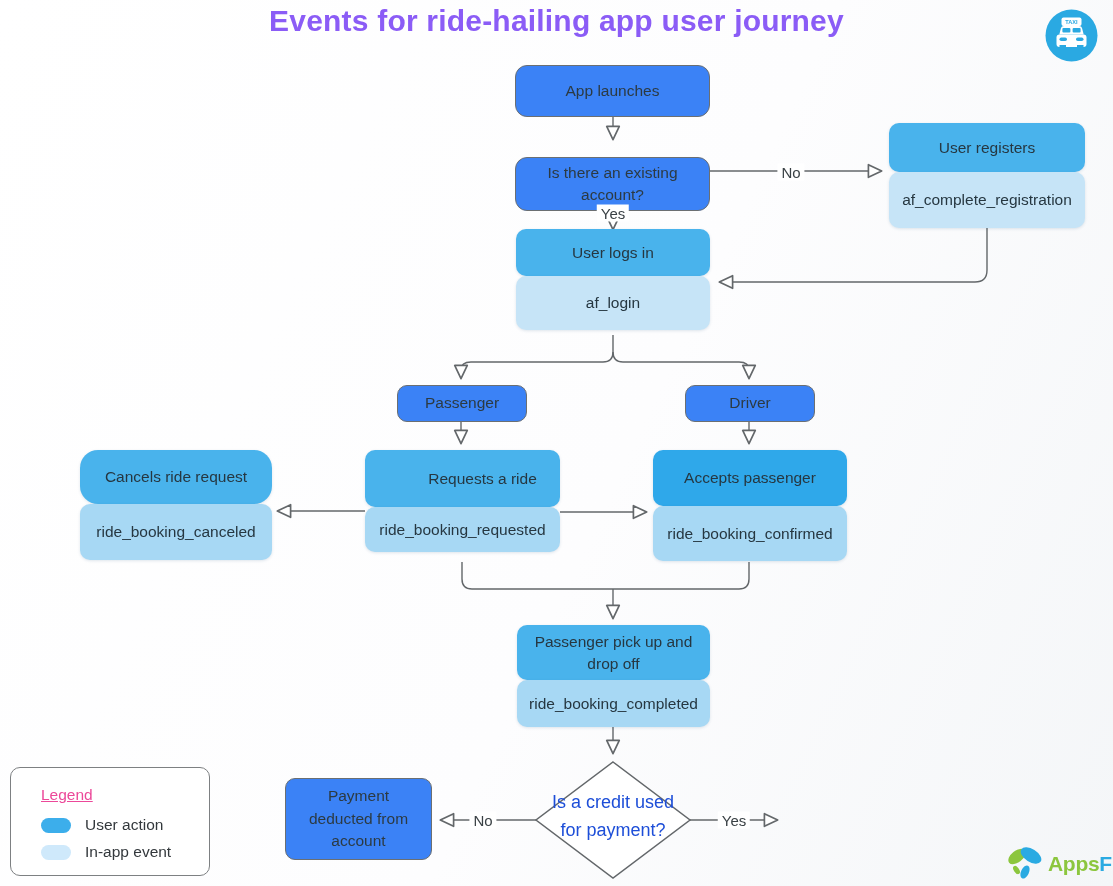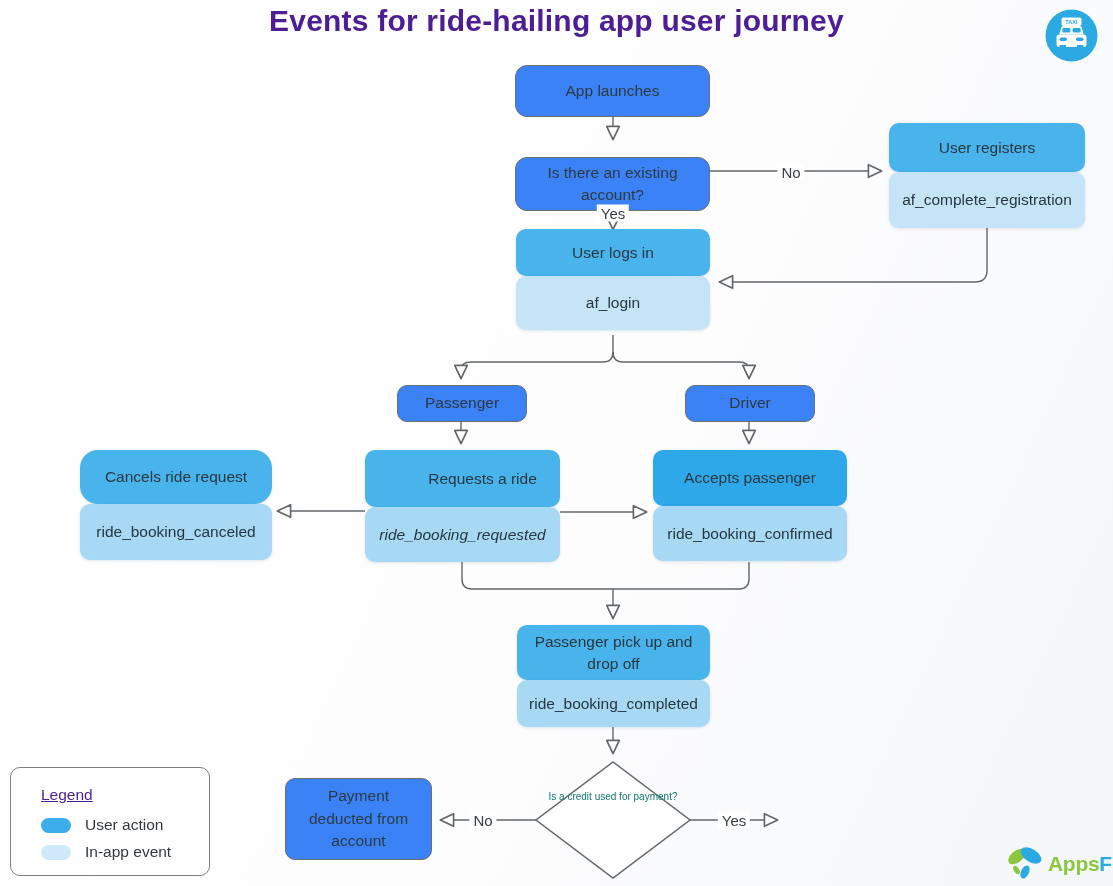--- a/index.html
+++ b/index.html
@@ -6,21 +6,21 @@
   body{
     width:1113px;height:886px;position:relative;overflow:hidden;
     font-family:"Liberation Sans",sans-serif;
     background:linear-gradient(115deg,#ffffff 0%,#fdfdfe 55%,#f4f6f8 100%);
   }
   .canvas{position:absolute;inset:0;width:1113px;height:886px;}
   svg.edges{position:absolute;inset:0;z-index:1;}
   .title{
     position:absolute;left:0;right:0;top:0;margin:0;z-index:2;
     text-align:center;font-size:30px;line-height:42px;font-weight:600;
-    color:#4c1d95;letter-spacing:.2px;
+    color:#8b5cf6;letter-spacing:.2px;
   }
   
   .node,.pair{position:absolute;z-index:2;box-sizing:border-box;}
   .node{
     background:#3b82f6;border:1.4px solid #6b6f72;border-radius:12px;
     display:flex;align-items:center;justify-content:center;text-align:center;
     font-size:15.5px;color:#2c3a42;line-height:1.45;padding:2px 10px;
   }
   .pair{display:flex;flex-direction:column;}
   .pair .action,.pair .event{
@@ -38,49 +38,49 @@
   #n-account-q{left:515px;top:157px;width:195px;height:54px;}
   #n-user-registers{left:889px;top:123px;width:196px;}
   #n-user-registers .action{height:49px;} #n-user-registers .event{height:56px;}
   #n-user-logs-in{left:516px;top:229px;width:194px;}
   #n-user-logs-in .action{height:47px;} #n-user-logs-in .event{height:54px;}
   #n-passenger{left:397px;top:385px;width:130px;height:37px;border-radius:10px;}
   #n-driver{left:685px;top:385px;width:130px;height:37px;border-radius:10px;}
   #n-cancels{left:80px;top:450px;width:192px;}
   #n-cancels .action{height:54px;border-radius:18px;} #n-cancels .event{height:56px;}
   #n-requests{left:365px;top:450px;width:195px;}
-  #n-requests .action{height:57px;padding-left:48px;} #n-requests .event{height:55px;font-style:italic;}
+  #n-requests .action{height:57px;padding-left:48px;} #n-requests .event{height:45px;}
   #n-accepts{left:653px;top:450px;width:194px;}
   #n-accepts .action{height:56px;} #n-accepts .event{height:55px;}
   #n-pickup{left:517px;top:625px;width:193px;}
   #n-pickup .action{height:55px;} #n-pickup .event{height:47px;}
   #n-payment{left:285px;top:778px;width:147px;height:82px;border-radius:10px;}
   #n-spends{left:785px;top:763px;width:193px;}
   #n-spends .action{height:50px;} #n-spends .event{height:53px;}
   
   .diamond-text{
     position:absolute;left:545px;top:789px;width:136px;z-index:2;
-    text-align:center;font-size:10px;color:#0f766e;line-height:1.55;
+    text-align:center;font-size:18px;color:#1d4ed8;line-height:1.55;
   }
   
   .lbl{
     position:absolute;z-index:3;font-size:15px;color:#3a4145;
     background:#fff;padding:0 4px;transform:translate(-50%,-50%);
   }
   #lbl-no-top{left:791px;top:172px;}
   #lbl-yes-top{left:613px;top:213px;}
   #lbl-no-bottom{left:483px;top:820px;}
   #lbl-yes-bottom{left:734px;top:820px;}
   
   .legend{
     position:absolute;left:10px;top:767px;width:200px;height:109px;z-index:2;
     background:#fff;border:1.3px solid #7d8082;border-radius:10px;box-sizing:border-box;
     padding:18px 0 0 30px;
   }
-  .legend-title{font-size:15.5px;color:#4c1d95;text-decoration:underline;margin-bottom:12px;}
+  .legend-title{font-size:15.5px;color:#ec4899;text-decoration:underline;margin-bottom:12px;}
   .legend-row{display:flex;align-items:center;margin-bottom:9px;}
   .pill{width:30px;height:15px;border-radius:8px;margin-right:14px;}
   .pill-action{background:#3caeeb;}
   .pill-event{background:#cfe9fb;}
   .legend-row .legend-label{font-size:15.5px;color:#33383c;}
   
   .taxi-badge{position:absolute;left:1045px;top:9px;width:53px;height:53px;z-index:2;}
   
   .af-logo{position:absolute;left:1004px;top:843px;z-index:2;display:flex;align-items:center;}
   .af-logo .mark{width:42px;height:42px;margin-right:2px;}

